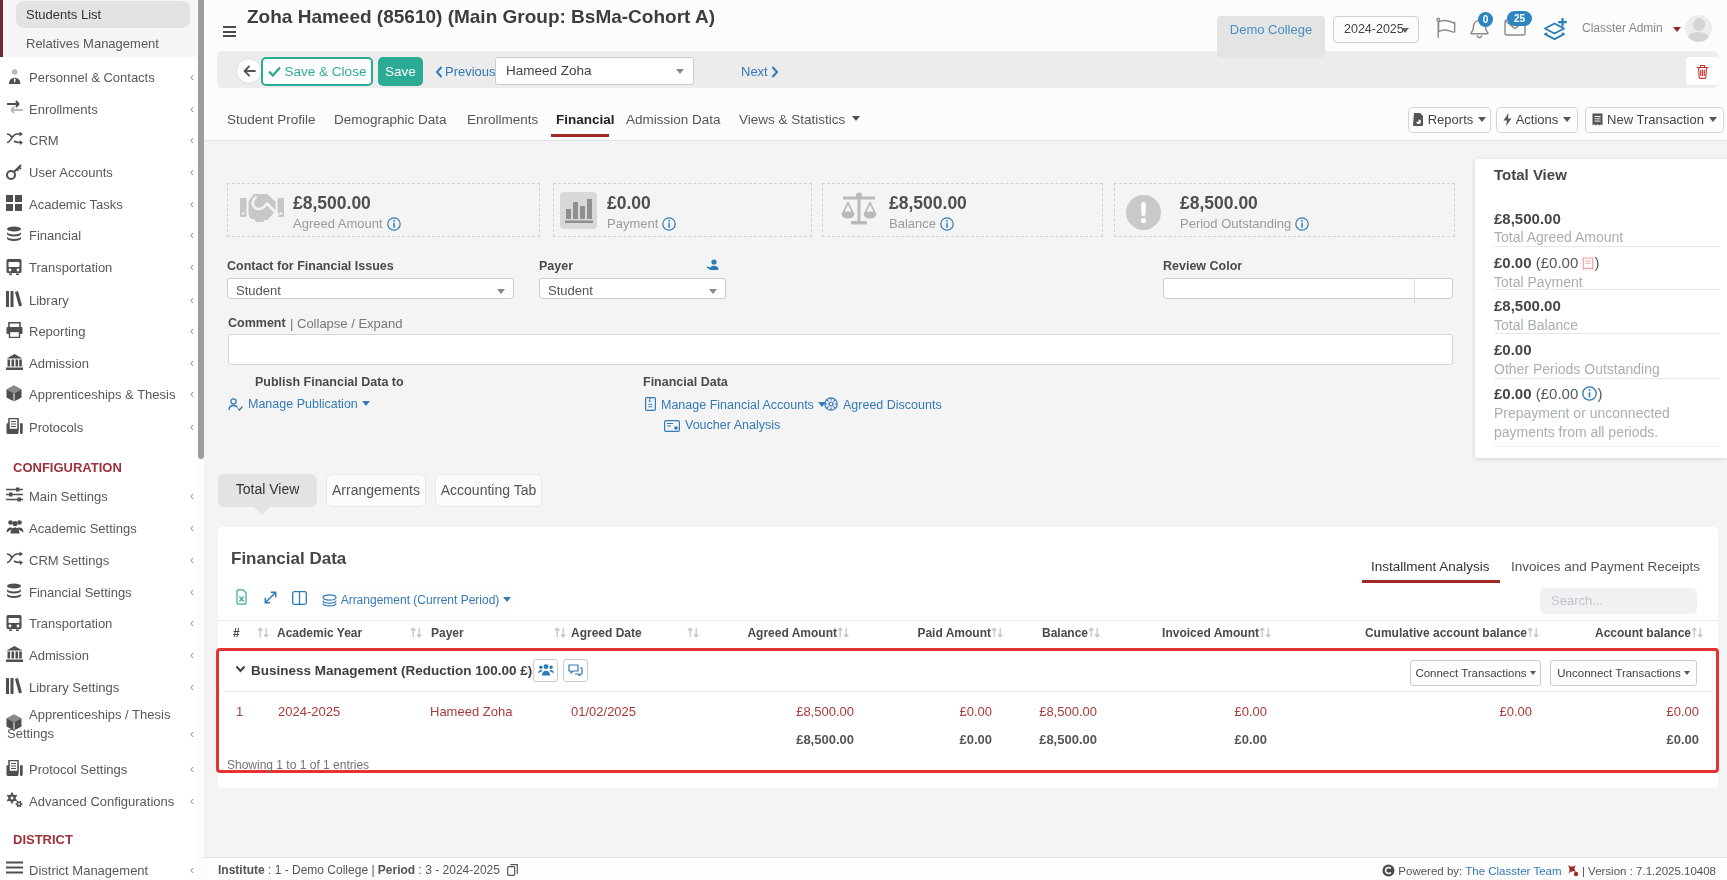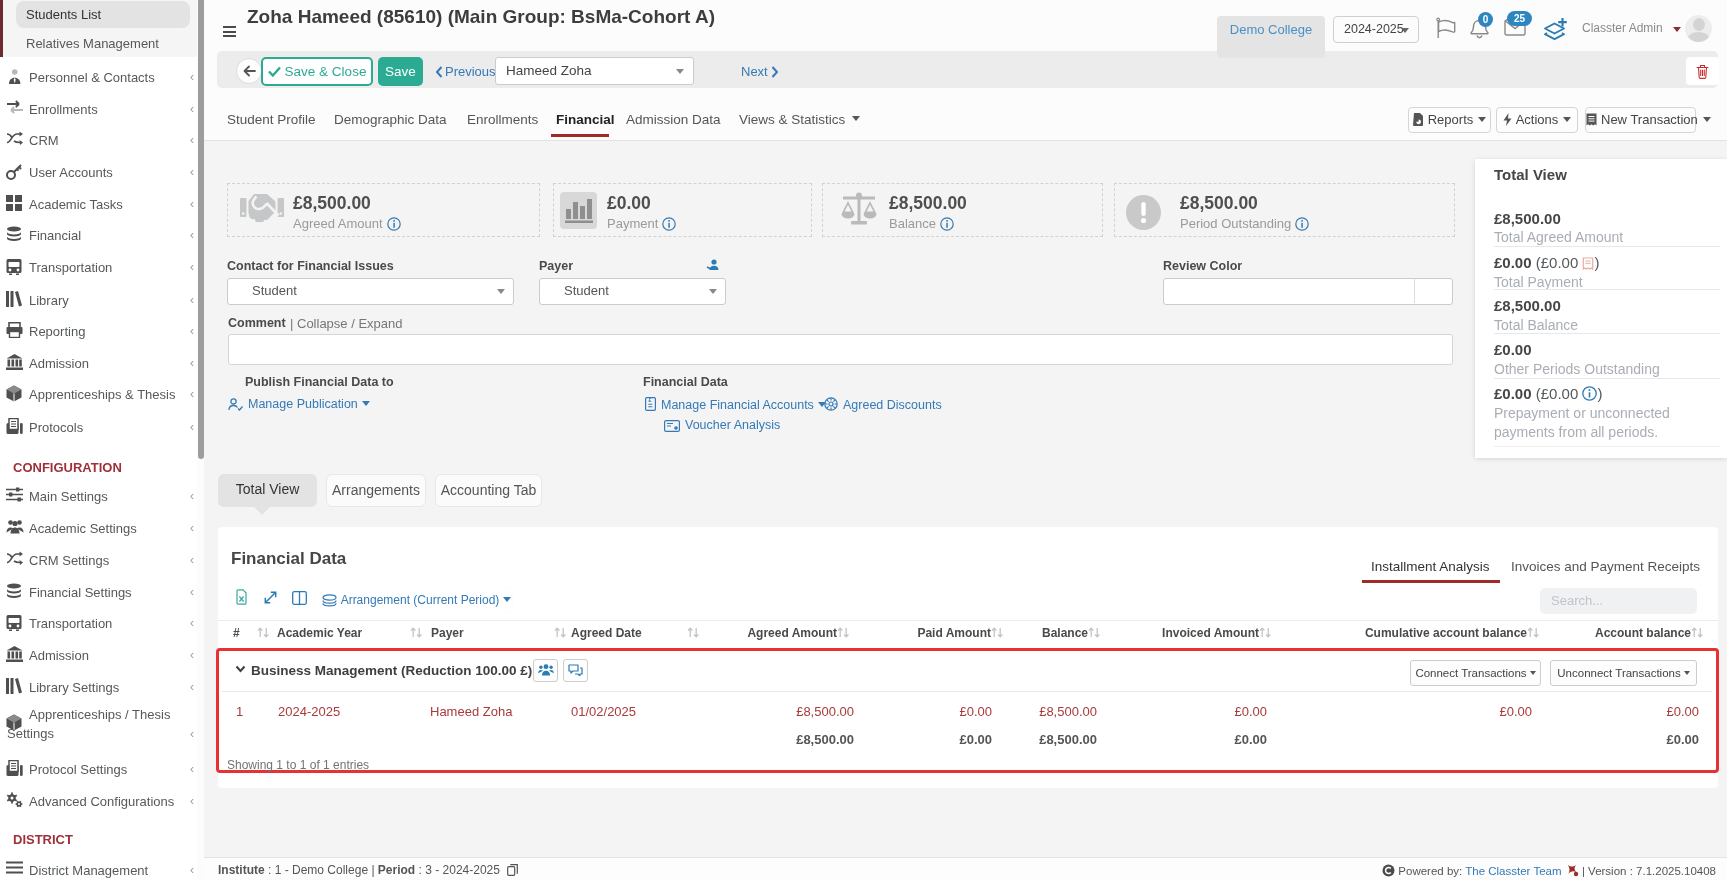--- a/index.html
+++ b/index.html
@@ -59,21 +59,21 @@
 .rbtn .car { display:inline-block; vertical-align:2px; margin-left:5px; width:0; height:0; border-left:4px solid transparent; border-right:4px solid transparent; border-top:5px solid #555; }
 
 
 #content { position:absolute; left:204px; top:141px; width:1523px; height:716px; background:#f4f4f4; }
 .card { position:absolute; top:42px; height:54px; border:1px dashed #d2d2d2; }
 .cnum { position:absolute; font-size:17.5px; font-weight:bold; color:#4f4f4f; top:52px; }
 .clbl { position:absolute; font-size:13px; color:#9a9a9a; top:75px; }
 .clbl svg { display:inline-block; vertical-align:-3px; margin-left:4px; }
 .cico { position:absolute; }
 .flabel { font-size:12.5px; font-weight:bold; color:#4a4a4a; position:absolute; }
-.fsel { position:absolute; top:137px; height:27px; background:#fff; border:1px solid #ccc; border-radius:3px; font-size:13px; color:#555; line-height:24px; padding-left:24px; }
+.fsel { position:absolute; top:137px; height:21px; background:#fff; border:1px solid #ccc; border-radius:3px; font-size:13px; color:#555; line-height:24px; padding-left:8px; }
 .fsel .car { position:absolute; right:8px; top:10px; width:0; height:0; border-left:4px solid transparent; border-right:4px solid transparent; border-top:5px solid #888; }
 #comminp { position:absolute; left:24px; top:193px; width:1225px; height:31px; background:#fff; border:1px solid #d5d5d5; border-radius:3px; }
 .blnk { position:absolute; color:#337ab7; font-size:12.5px; white-space:nowrap; }
 .blnk svg { display:inline-block; vertical-align:-2.5px; margin-right:5px; }
 .blnk .car { display:inline-block; vertical-align:2px; margin-left:4px; width:0; height:0; border-left:4px solid transparent; border-right:4px solid transparent; border-top:5px solid #337ab7; }
 
 .ttab { position:absolute; top:333px; height:33px; border-radius:6px; font-size:14px; line-height:31px; text-align:center; white-space:nowrap; }
 #ttab1 { left:14px; width:99px; background:#e3e3e3; color:#333; }
 #ttab1:after { content:""; position:absolute; left:36px; top:33px; border-left:8px solid transparent; border-right:8px solid transparent; border-top:8px solid #e3e3e3; }
 #ttab2 { left:122px; width:100px; background:#fbfbfb; border:1px solid #e8e8e8; color:#555; }
@@ -506,21 +506,21 @@
     <div class="stab" style="left:535px;">Views &amp; Statistics <span style="display:inline-block;vertical-align:3px;margin-left:3px;width:0;height:0;border-left:4px solid transparent;border-right:4px solid transparent;border-top:5px solid #555;"></span></div>
     <div id="finu"></div>
     <div id="hdrline"></div>
     <div class="rbtn" style="left:1204px; width:83px;"><svg width="11" height="13" viewBox="0 0 11 13">
           <path d="M1 0 h6 l3 3 v9 a1 1 0 0 1 -1 1 h-8 a1 1 0 0 1 -1 -1 z" fill="#555"></path>
           <path d="M3.2 8.8 a2.4 2.4 0 1 0 2.4 -2.4 v2.4 z" fill="#fff"></path>
         </svg>Reports<span class="car"></span></div>
     <div class="rbtn" style="left:1292px; width:82px;"><svg width="9" height="13" viewBox="0 0 9 13">
           <path d="M5.5 0 L0.5 7.5 H4 L3 13 L8.5 5.5 H5 Z" fill="#555"></path>
         </svg>Actions<span class="car"></span></div>
-    <div class="rbtn" style="left:1381px; width:111px;"><svg width="11" height="13" viewBox="0 0 11 13">
+    <div class="rbtn" style="left:1381px; width:139px;"><svg width="11" height="13" viewBox="0 0 11 13">
           <path d="M0.5 0.5 h10 v12 l-1.6-1.2 -1.7 1.2 -1.7-1.2 -1.7 1.2 -1.7-1.2 -1.6 1.2 z" fill="#555"></path>
           <path d="M2.5 3.5 h6 M2.5 5.8 h6 M2.5 8.1 h6" stroke="#fff" stroke-width="1"></path>
         </svg>New Transaction<span class="car"></span></div>
   </div>
   <div id="content">
     <div class="card" style="left:23px; width:313px;"></div>
     <div class="card" style="left:349px; width:259px;"></div>
     <div class="card" style="left:618px; width:281px;"></div>
     <div class="card" style="left:910px; width:341px;"></div>
     <div class="cico" style="left:36px; top:53px;">
@@ -603,21 +603,21 @@
         </svg>
       </div>
     <div class="fsel" style="left:23px; width:287px;">Student<span class="car"></span></div>
     <div class="fsel" style="left:335px; width:187px;">Student<span class="car"></span></div>
     <div class="fsel" style="left:959px; width:290px;">
         <span style="position:absolute; right:37px; top:0; width:1px; height:24px; background:#ddd;"></span>
       </div>
     <div class="flabel" style="left:24px; top:175px;">Comment</div>
     <div style="position:absolute; left:86px; top:175px; font-size:13px; color:#777;">| Collapse / Expand</div>
     <div id="comminp"></div>
-    <div class="flabel" style="left:8px; top:234px;padding-left:33px;">Publish Financial Data to</div>
+    <div class="flabel" style="left:18px; top:234px;padding-left:33px;">Publish Financial Data to</div>
     <div class="blnk" style="left:24px; top:256px;"><svg width="15" height="13" viewBox="0 0 15 13">
           <circle cx="5.5" cy="3.4" r="2.6" fill="none" stroke="#337ab7" stroke-width="1.3"></circle>
           <path d="M1 12 c0-3 2-4.5 4.5-4.5 2 0 3.2 0.8 4 2" fill="none" stroke="#337ab7" stroke-width="1.3"></path>
           <path d="M10 10.5 l1.5 1.5 3-3.5" fill="none" stroke="#337ab7" stroke-width="1.3"></path>
         </svg>Manage Publication<span class="car"></span></div>
     <div class="flabel" style="left:439px; top:234px;">Financial Data</div>
     <div class="blnk" style="left:441px; top:256px;"><svg width="11" height="14" viewBox="0 0 11 14">
           <rect x="0.6" y="0.6" width="9.8" height="12.8" rx="1.2" fill="none" stroke="#337ab7" stroke-width="1.2"></rect>
           <path d="M3.3 7.2 h4 M3.3 9.7 h4" stroke="#337ab7" stroke-width="1.1"></path>
           <text x="3.4" y="5.4" font-size="5.5" fill="#337ab7" font-weight="bold">£</text>

